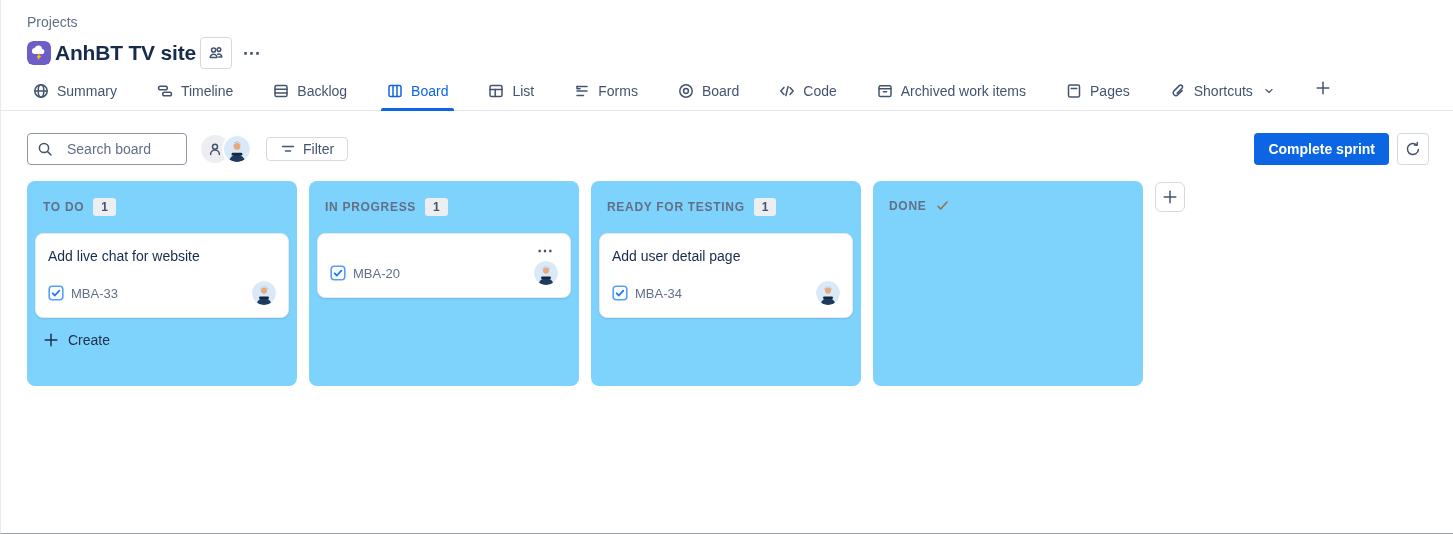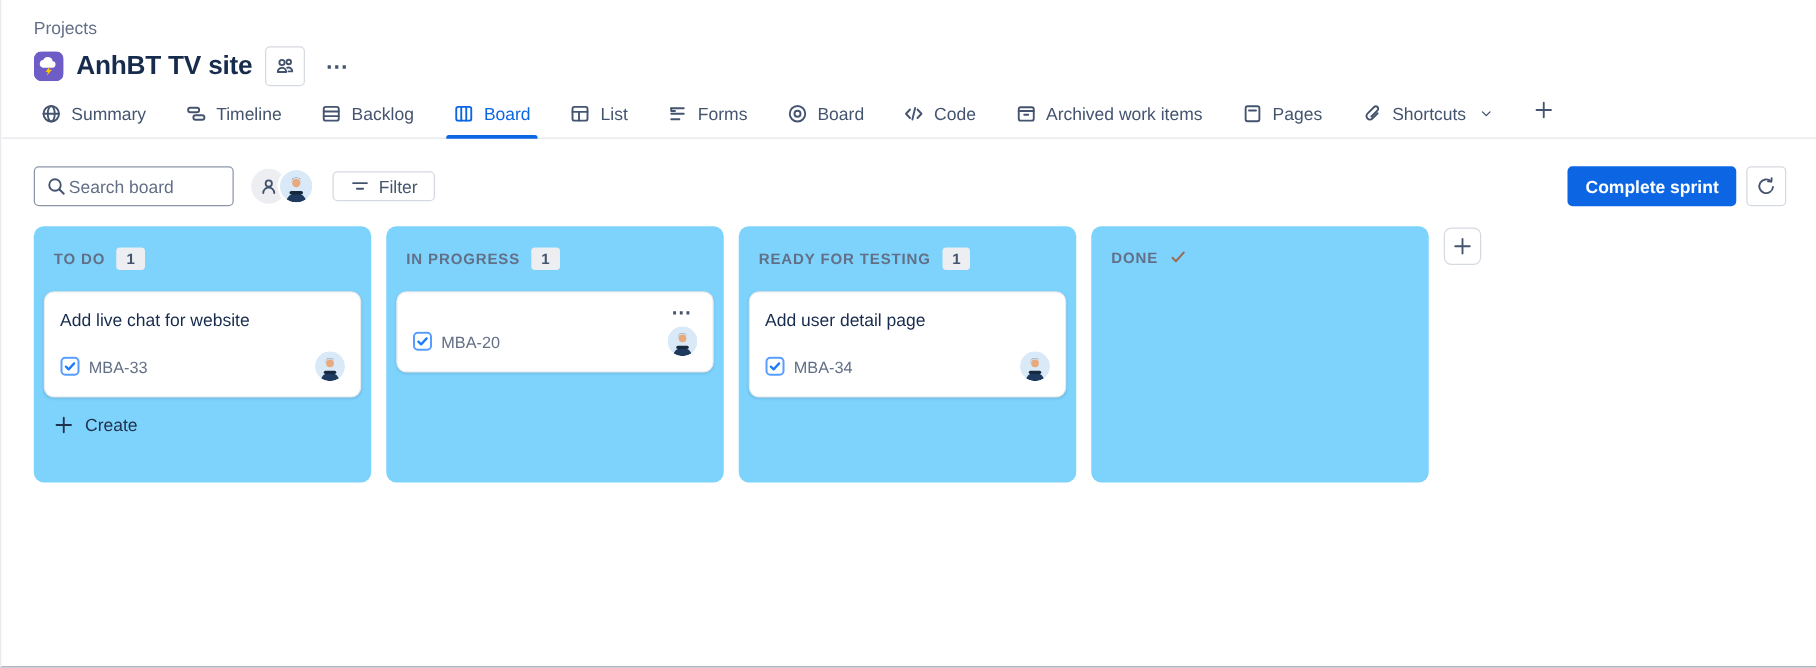--- a/index.html
+++ b/index.html
@@ -13,33 +13,33 @@
     border-bottom:1px solid #9aa0aa;
     overflow:hidden;
     position:relative;
   }
   .icon { display:inline-flex; align-items:center; justify-content:center; line-height:0; }
   .icon svg { display:block; }
 
   
   .header { padding:14px 26px 0 26px; }
   .breadcrumb { font-size:14px; color:#626F86; }
-  .title-row { display:flex; align-items:center; margin-top:7px; gap:10px; }
+  .title-row { display:flex; align-items:center; margin-top:7px; gap:4px; }
   .project-avatar { width:24px; height:24px; border-radius:6px; overflow:hidden; }
   .page-title { font-size:21px; font-weight:700; color:#172B4D; letter-spacing:-0.2px; }
   .icon-btn {
     width:32px; height:32px; display:flex; align-items:center; justify-content:center;
     background:#fff; border:none; border-radius:4px; color:#44546F; cursor:pointer; padding:0;
   }
   .icon-btn.bordered { border:1px solid #D5D9E0; }
   .more-dots { font-size:18px; letter-spacing:1px; color:#44546F; font-weight:700; }
 
   
   .tabbar {
-    display:flex; align-items:flex-end; gap:20px;
+    display:flex; align-items:flex-end; gap:28px;
     padding:10px 26px 0 26px;
     border-bottom:1px solid #E4E6EA;
     width:100%;
   }
   .tab {
     display:flex; align-items:center; gap:8px;
     font-size:14px; color:#44546F; white-space:nowrap;
     padding-bottom:11px; position:relative; cursor:pointer; background:none; border:none;
     font-family:inherit;
   }
@@ -48,21 +48,21 @@
     content:""; position:absolute; left:0; right:0; bottom:-1px; height:3px;
     background:#0C66E4; border-radius:2px 2px 0 0;
   }
   .tab .chev { margin-left:2px; }
   .tab-plus { padding-bottom:11px; color:#44546F; cursor:pointer; background:none; border:none; }
 
   
   .toolbar { display:flex; align-items:center; padding:0 24px 0 26px; margin-top:22px; }
   .search-box {
     width:160px; height:32px; border:1px solid #8C96A8; border-radius:4px;
-    display:flex; align-items:center; gap:0; padding:0 9px; color:#44546F; background:#fff;
+    display:flex; align-items:center; gap:12px; padding:0 9px; color:#44546F; background:#fff;
   }
   .search-box input {
     border:none; outline:none; font-size:14px; width:100%; color:#172B4D;
     font-family:inherit; background:transparent;
   }
   .search-box input::placeholder { color:#626F86; }
   .avatar-group { display:flex; align-items:center; margin-left:14px; }
   .avatar { width:28px; height:28px; border-radius:50%; overflow:hidden; cursor:pointer; }
   .avatar.generic { background:#EDEEF2; display:flex; align-items:center; justify-content:center; color:#44546F; }
   .avatar.photo { margin-left:-7px; border:2px solid #fff; width:30px; height:30px; }

